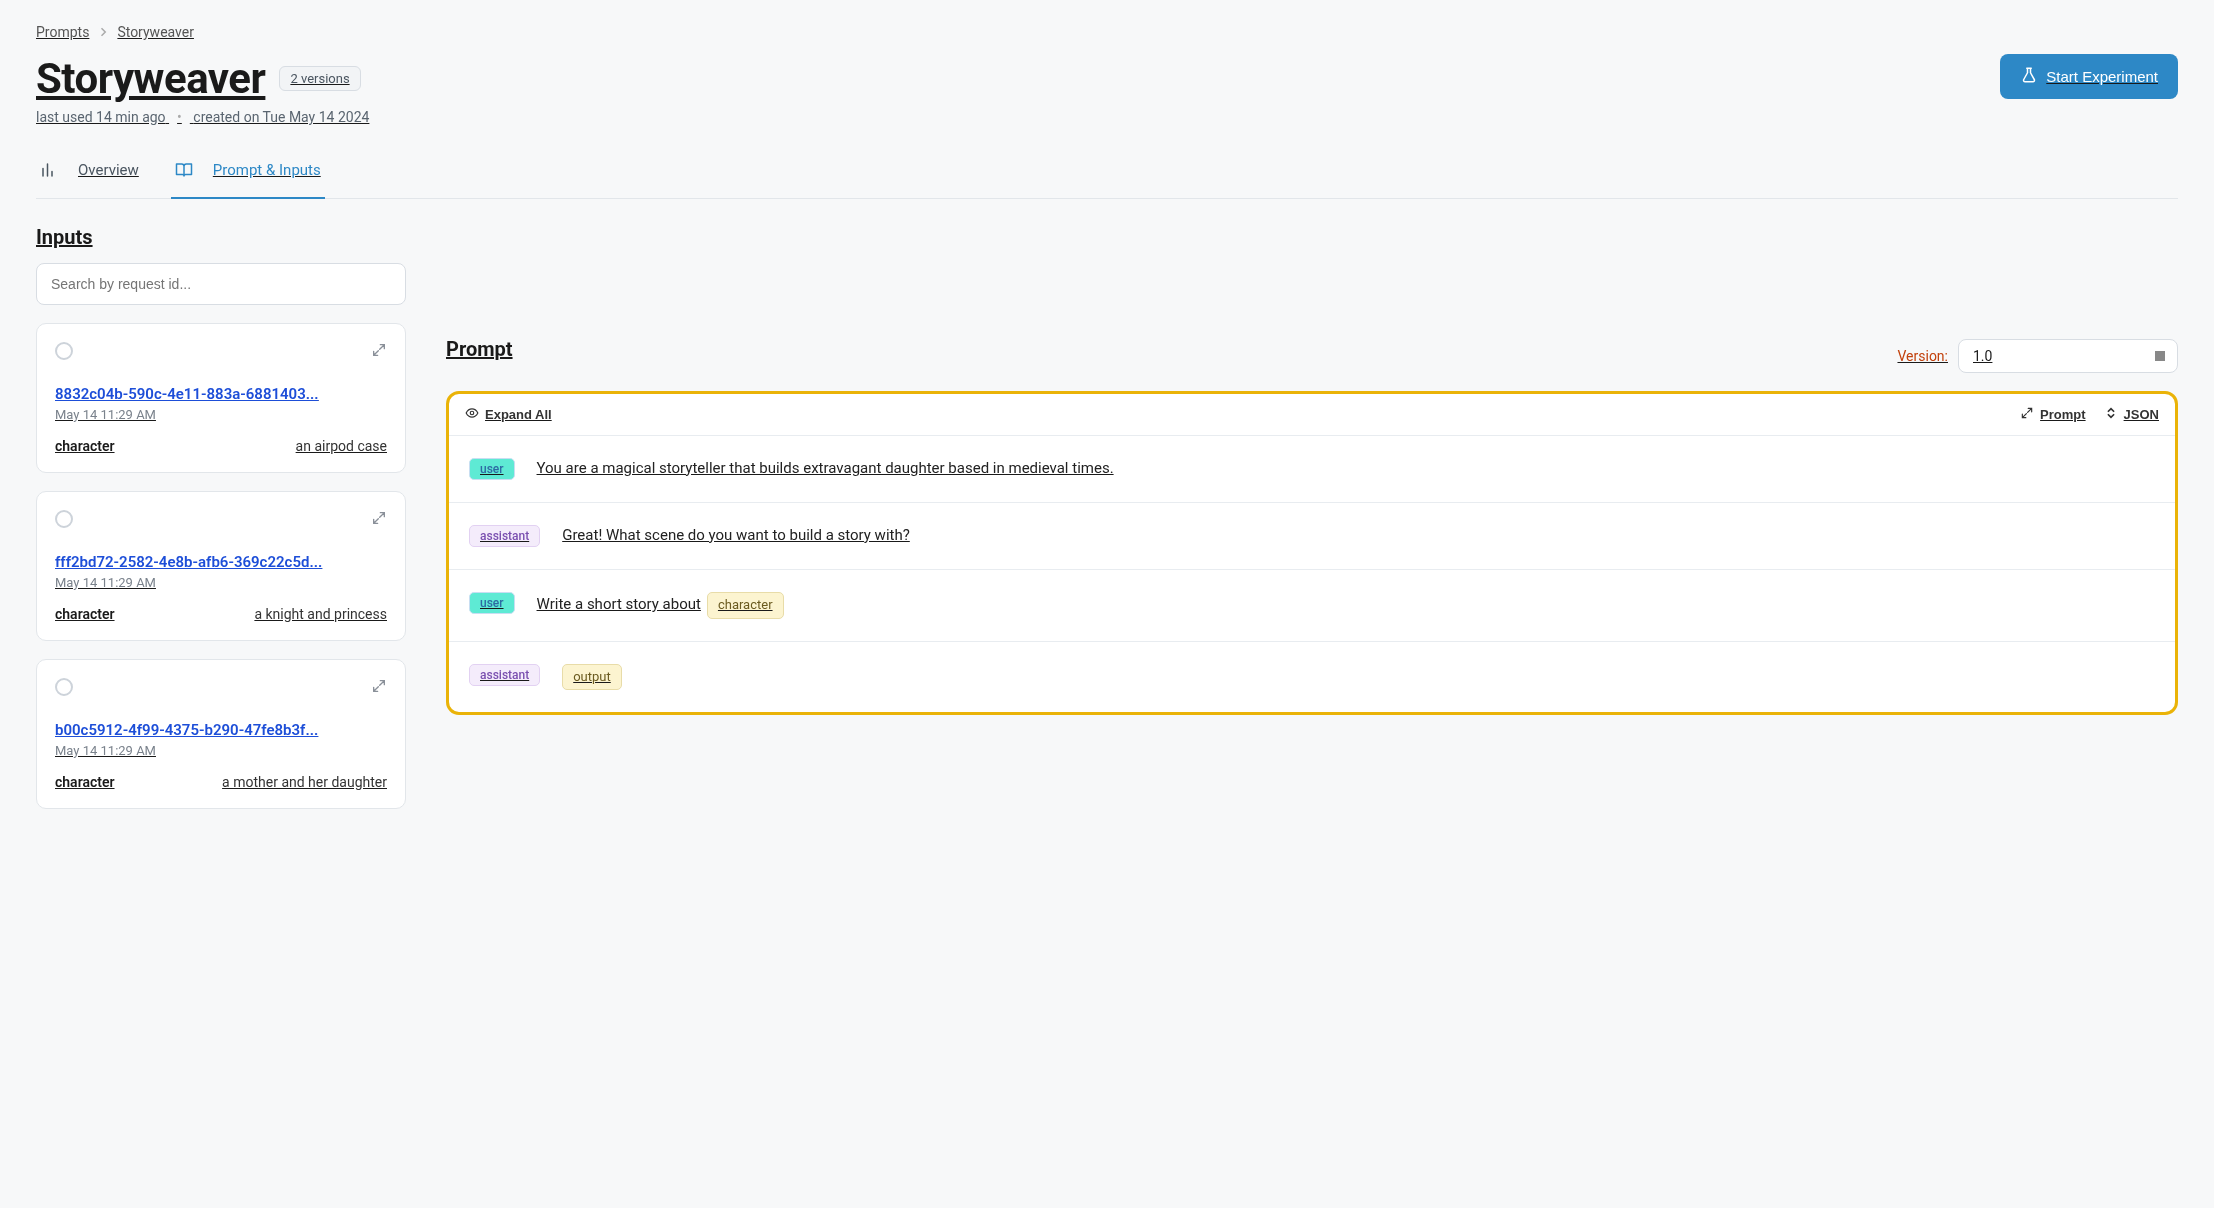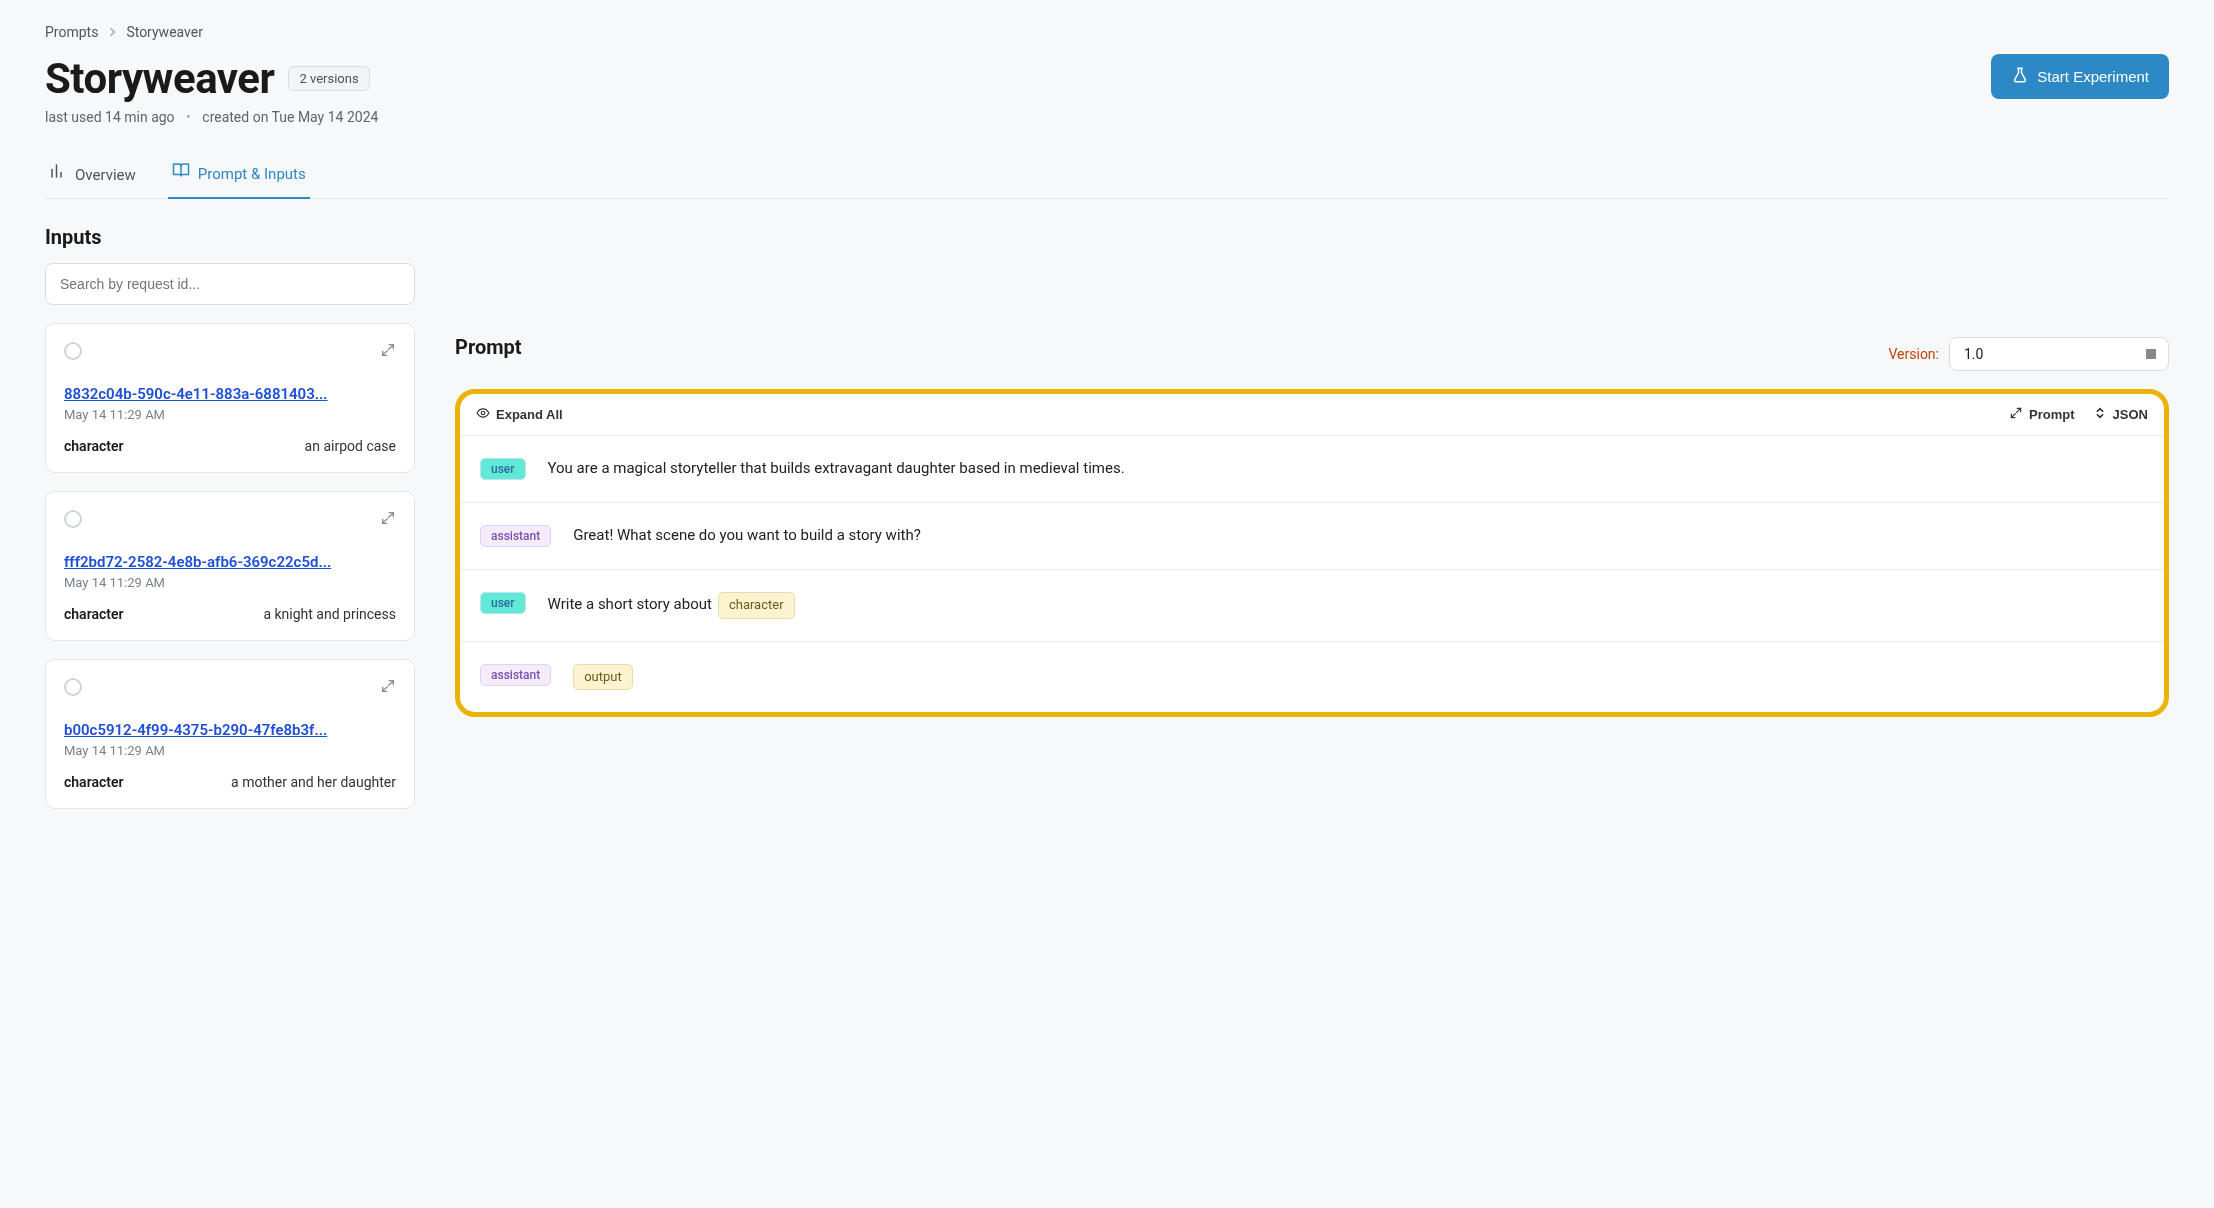--- a/index.html
+++ b/index.html
@@ -2,21 +2,21 @@
 <html><head>
 <meta charset="utf-8">
 <style>
   * { box-sizing: border-box; margin: 0; padding: 0; }
   body {
     font-family: -apple-system, BlinkMacSystemFont, "Segoe UI", Roboto, sans-serif;
     background: #f7f8f9;
     color: #1a1a1a;
     font-size: 14px;
   }
-  .page { padding: 24px 45px; }
+  .page { padding: 24px 36px; text-decoration: underline; }
   .breadcrumb {
     display: flex;
     align-items: center;
     gap: 8px;
     font-size: 14px;
     color: #555;
     margin-bottom: 14px;
   }
   .breadcrumb a { color: #555; text-decoration: none; }
   .breadcrumb .sep { color: #aaa; display:flex; align-items:center; }
@@ -54,22 +54,22 @@
   .meta-line { color:#5a6570; font-size:14px; margin-bottom:26px; }
   .meta-sep { margin:0 8px; color:#aaa; }
   .tabs {
     display:flex;
     gap:28px;
     border-bottom:1px solid #e2e6ea;
     margin-bottom:26px;
   }
   .tab {
     display:flex;
-    align-items:flex-end;
-    gap:8px;
+    align-items:flex-start;
+    gap:20px;
     padding:10px 4px 14px 4px;
     cursor:pointer;
     color:#4a5560;
     font-size:15px;
   }
   .tab.active {
     color:#2d88c6;
     border-bottom:2px solid #2d88c6;
     margin-bottom:-1px;
   }
@@ -153,22 +153,22 @@
     transform:translateY(-50%);
     width:10px; height:10px;
     background:
       linear-gradient(#888,#888) no-repeat center,
       transparent;
   }
   .chev-updown { position:absolute; right:12px; top:50%; transform:translateY(-50%); color:#888; }
   .chev-updown svg{ width:12px; height:12px; display:block;}
   .prompt-box {
     background:#fff;
-    border:5px solid #eab308;
-    border-radius:20px;
+    border:3px solid #eab308;
+    border-radius:13px;
     overflow:hidden;
   }
   .prompt-toolbar {
     display:flex;
     justify-content:space-between;
     align-items:center;
     padding:12px 16px;
     border-bottom:1px solid #e8ecf0;
   }
   .toolbar-left, .toolbar-right { display:flex; align-items:center; gap:18px; }

